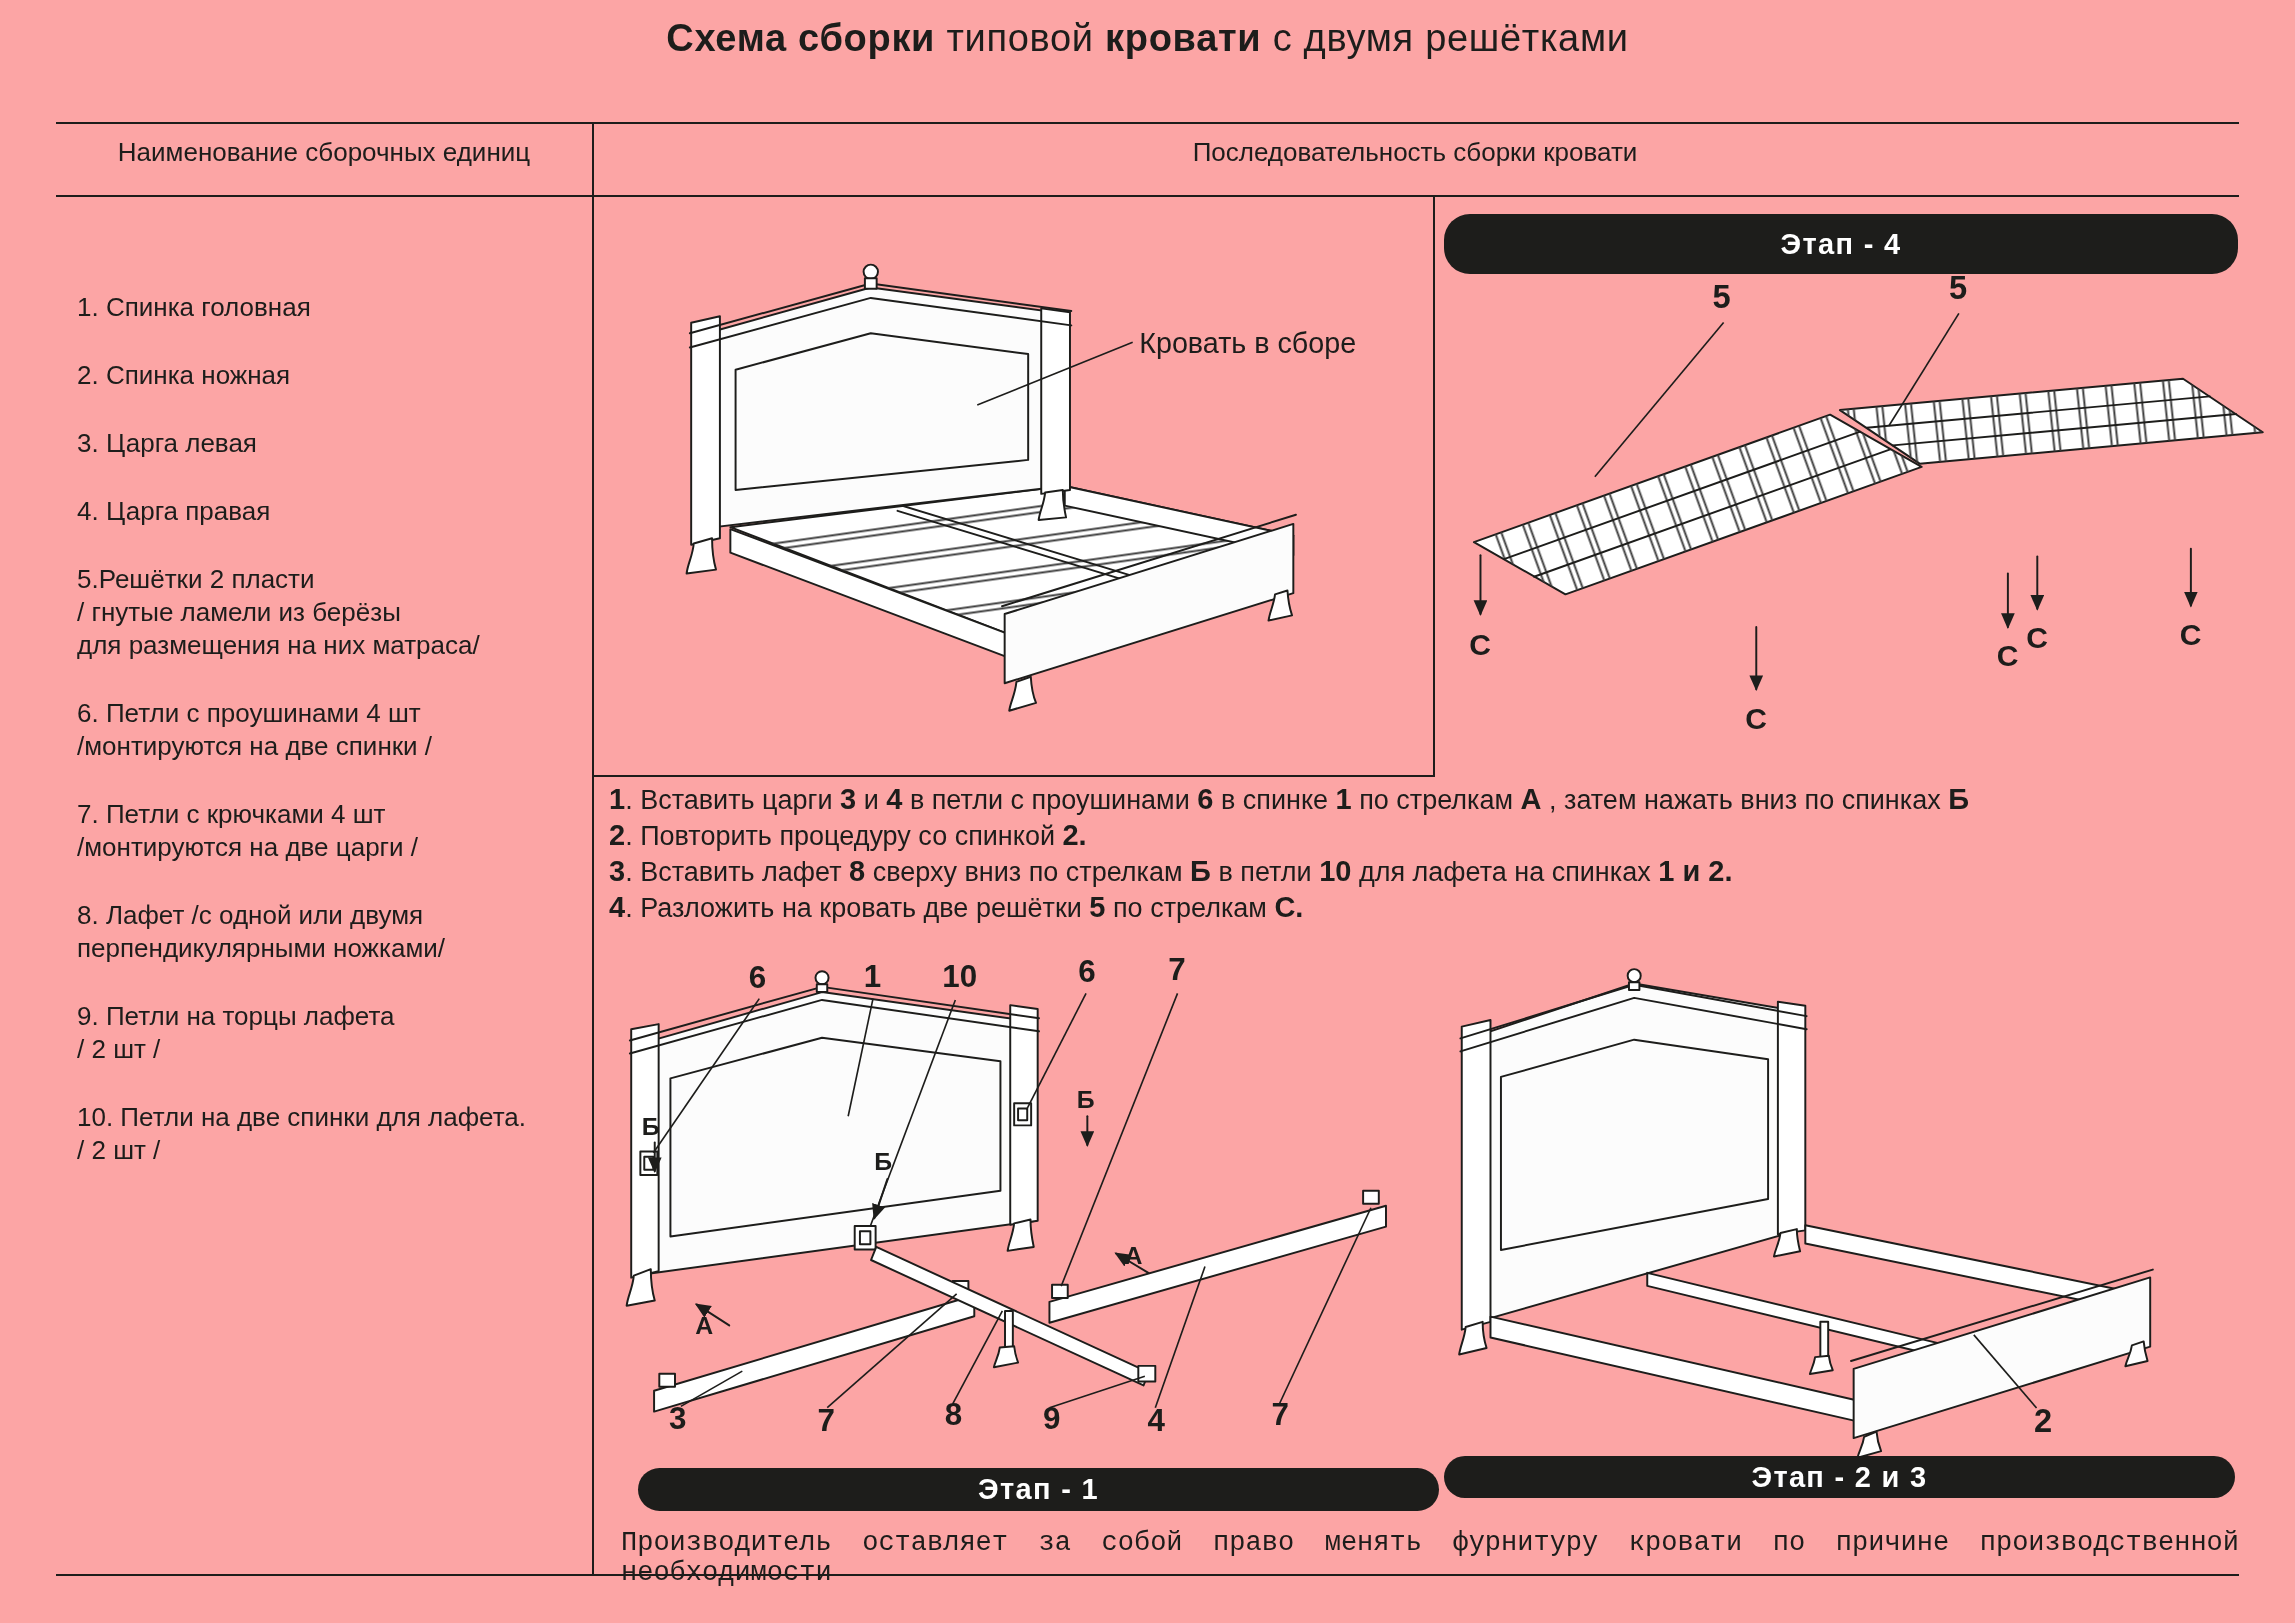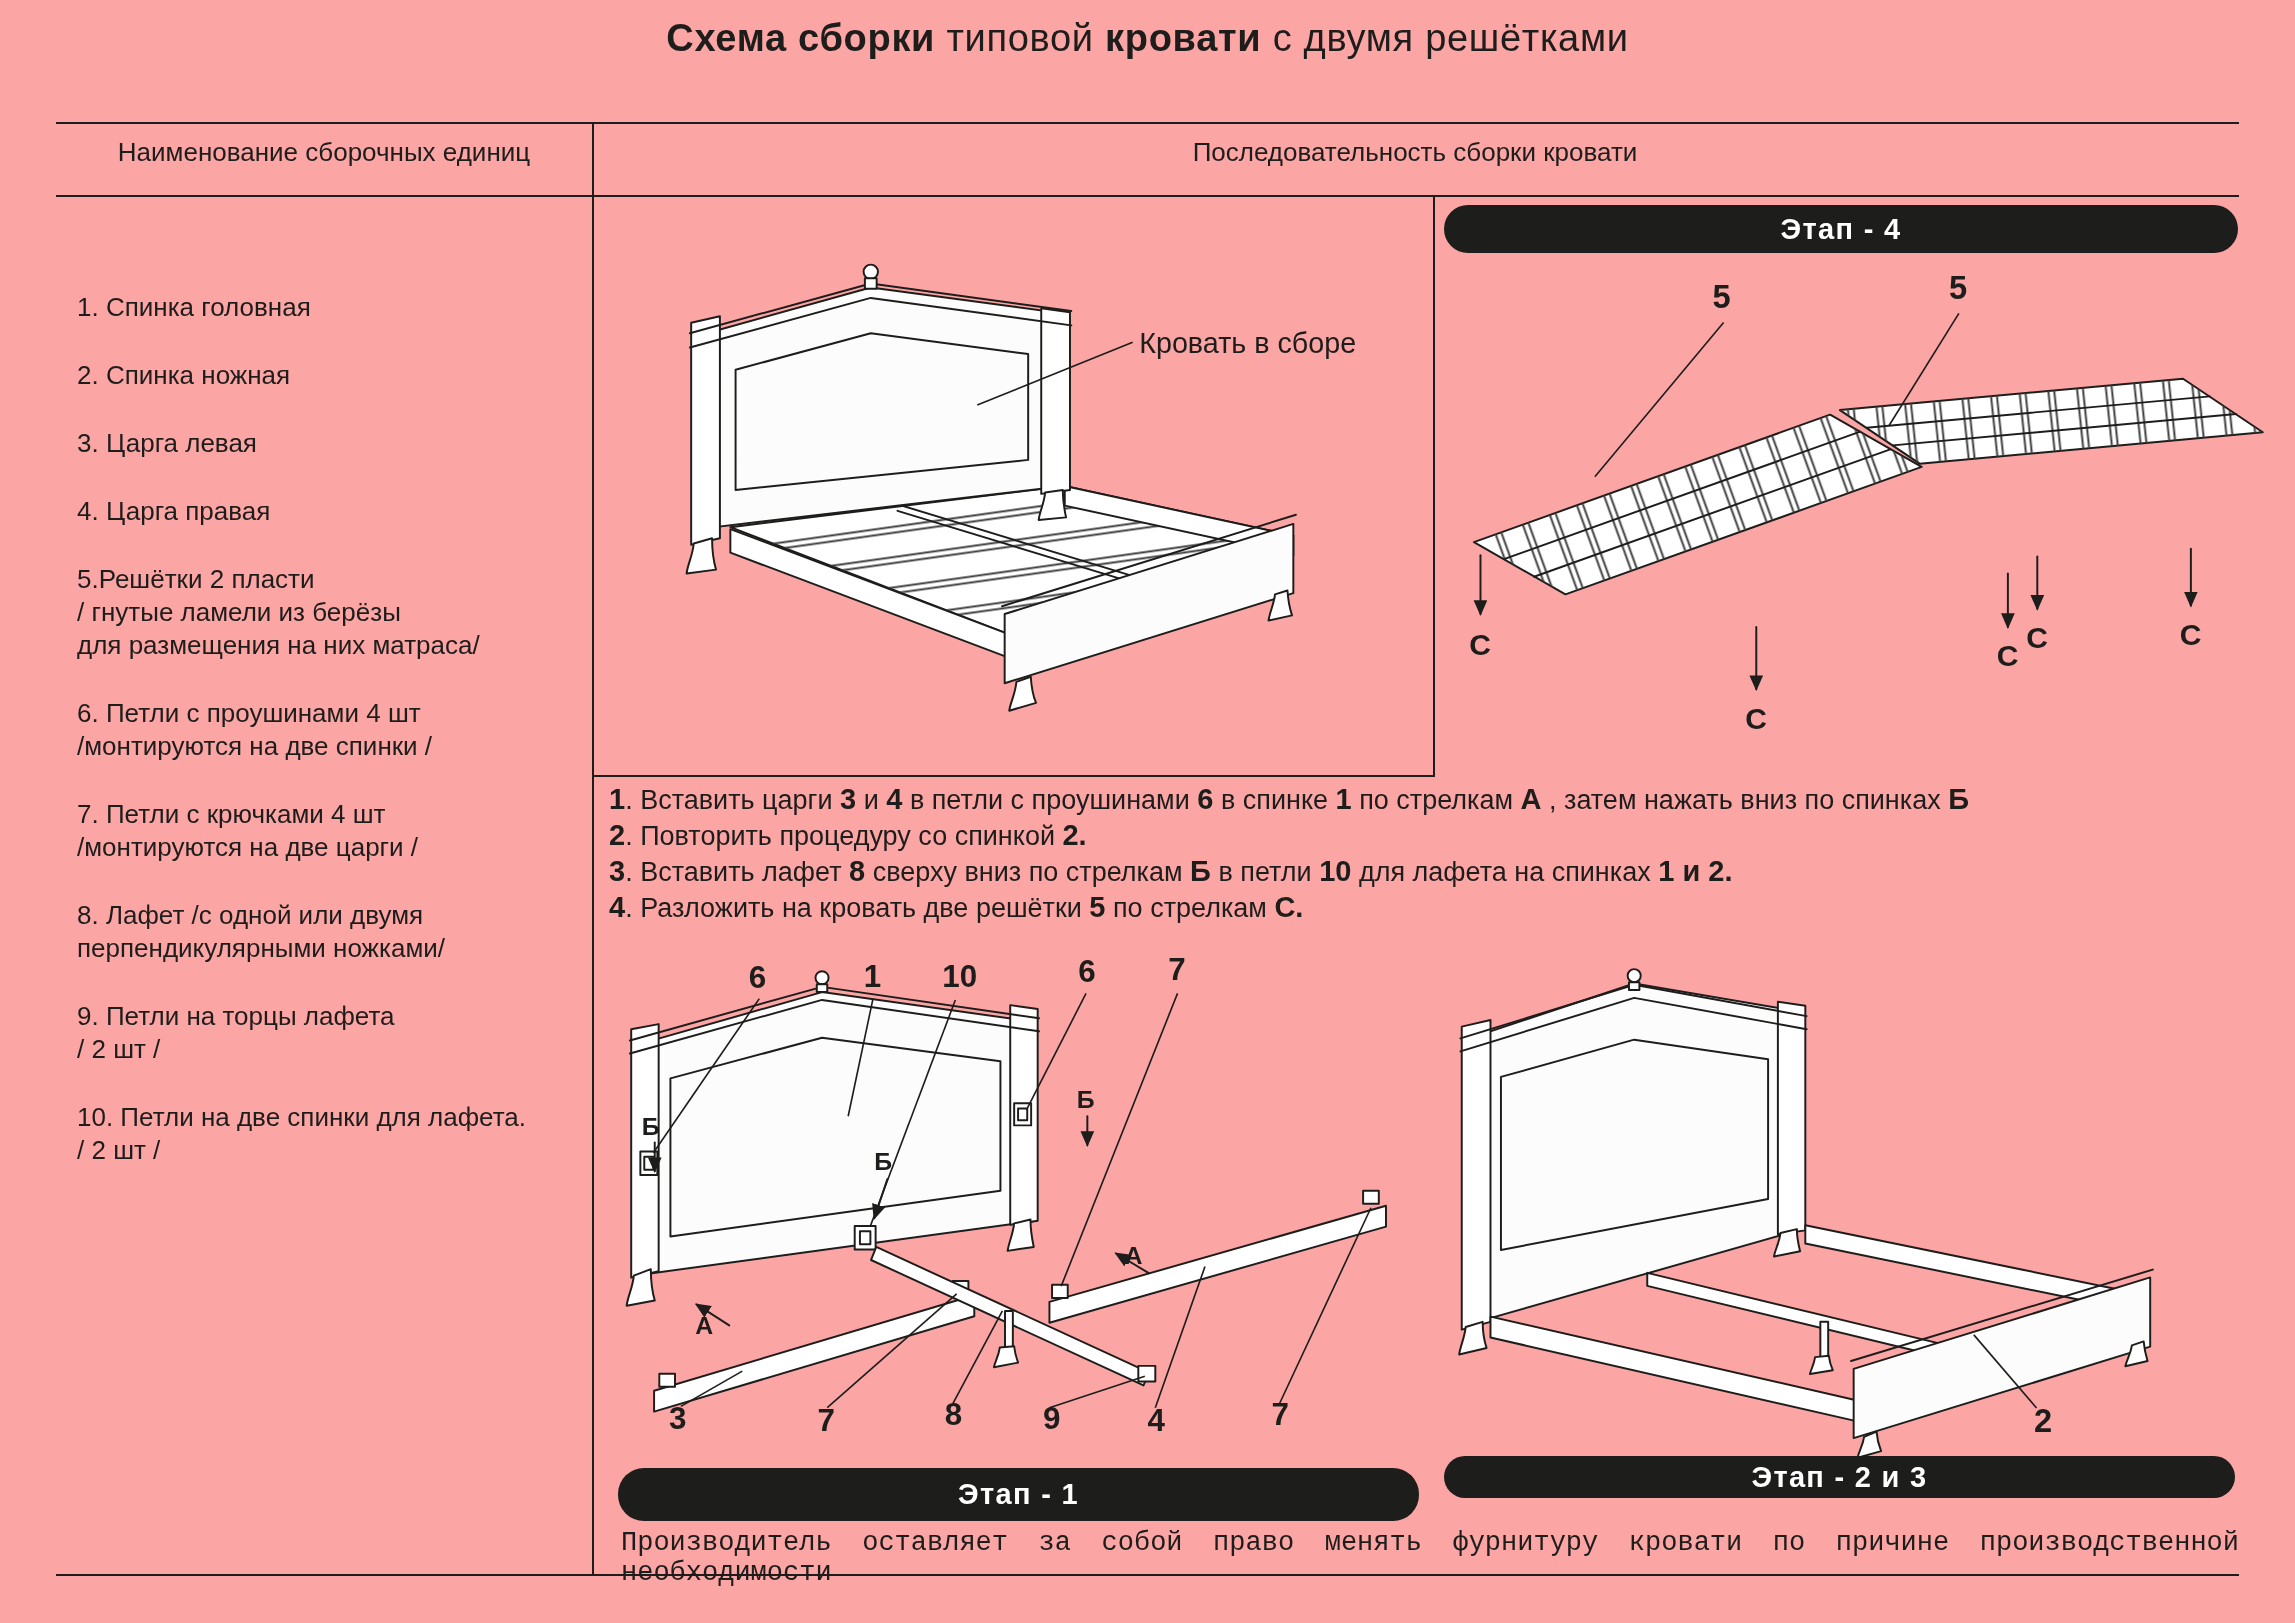--- a/index.html
+++ b/index.html
@@ -95,21 +95,21 @@
         <path class="draw fillw" d="M154,480 C152,500 145,510 143,526 L188,520 C184,506 182,496 182,472 Z"></path>
         <path class="draw fillw" d="M692,402 C690,420 684,430 682,444 L724,440 C721,426 719,416 719,398 Z"></path>
       </g>
       <g>
         <line class="thin" x1="826" y1="172" x2="588" y2="268"></line>
         <text x="836" y="188" font-size="44">Кровать в сборе</text>
       </g>
     </svg>
   </div>
 
-  <div class="banner" style="left:1444px;top:205px;width:794px;height:48px;">Этап -  4</div>
+  <div class="banner" style="left:1444px;top:214px;width:794px;height:60px;">Этап -  4</div>
 
   <div class="drawbox" style="left:1438px;top:261px;width:830px;height:523px;">
     <svg viewBox="0 0 1270 800" width="830" height="523">
       <defs>
         <pattern id="b-latA" width="44" height="44" patternUnits="userSpaceOnUse" patternTransform="rotate(70)">
           <line x1="0" y1="7" x2="44" y2="7" stroke="#3c3c3c" stroke-width="3"></line>
           <line x1="0" y1="16" x2="44" y2="16" stroke="#3c3c3c" stroke-width="3"></line>
         </pattern>
         <pattern id="b-latB" width="44" height="44" patternUnits="userSpaceOnUse" patternTransform="rotate(84)">
           <line x1="0" y1="7" x2="44" y2="7" stroke="#3c3c3c" stroke-width="3"></line>
@@ -254,19 +254,19 @@
         <path class="draw fillw" d="M652,756 C650,770 644,778 642,788 L678,778 C674,768 672,760 671,748 Z"></path>
         <path class="draw fillw" d="M1062,616 C1060,630 1054,638 1052,648 L1086,640 C1083,630 1081,622 1080,610 Z"></path>
       </g>
       <g>
         <line class="thin" x1="916" y1="712" x2="820" y2="600"></line>
         <text x="912" y="748" font-size="50" font-weight="bold">2</text>
       </g>
     </svg>
   </div>
 
-  <div class="banner" style="left:618px;top:1468px;width:801px;height:53px;">Этап - 1</div>
+  <div class="banner" style="left:638px;top:1468px;width:801px;height:43px;">Этап - 1</div>
   <div class="banner" style="left:1444px;top:1456px;width:791px;height:42px;">Этап -  2 и 3</div>
 
   <div class="note">Производитель оставляет за собой право менять фурнитуру кровати по причине производственной необходимости</div>
 
 </div>
 
 
 </body></html>

